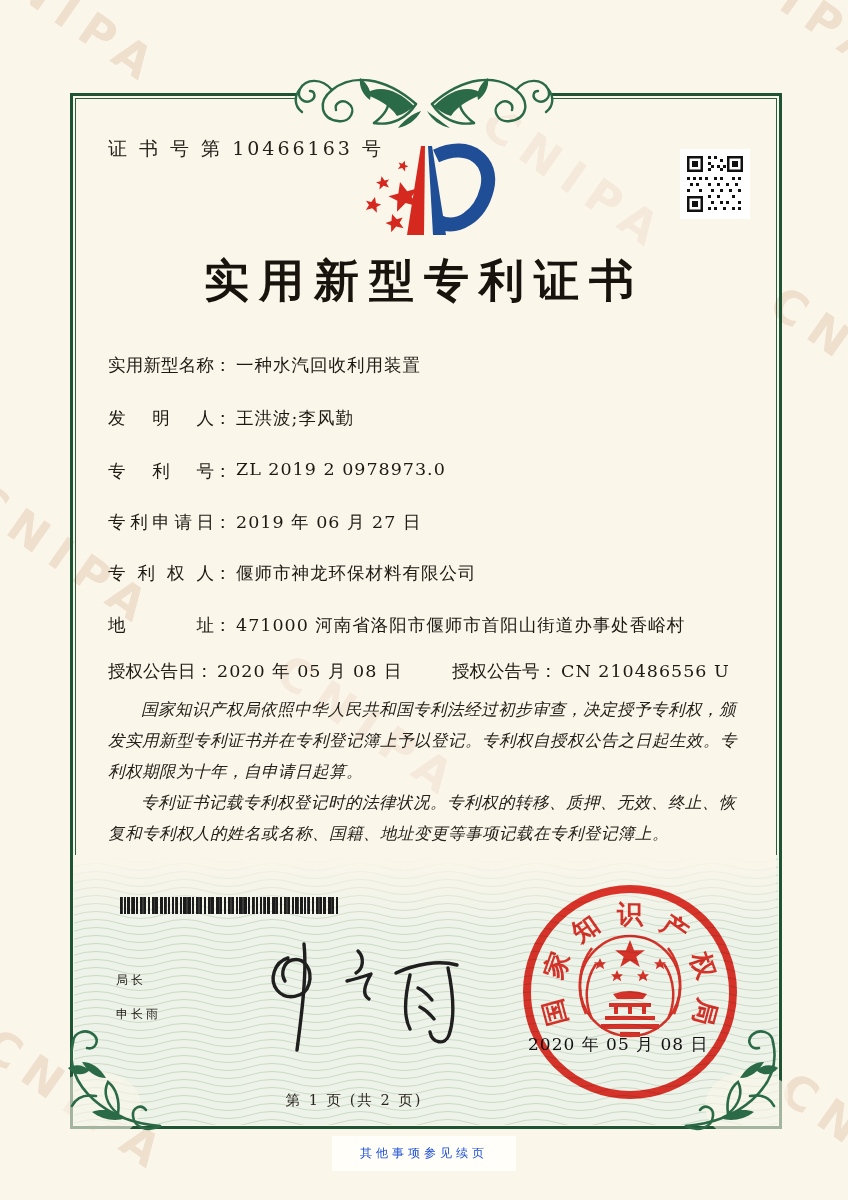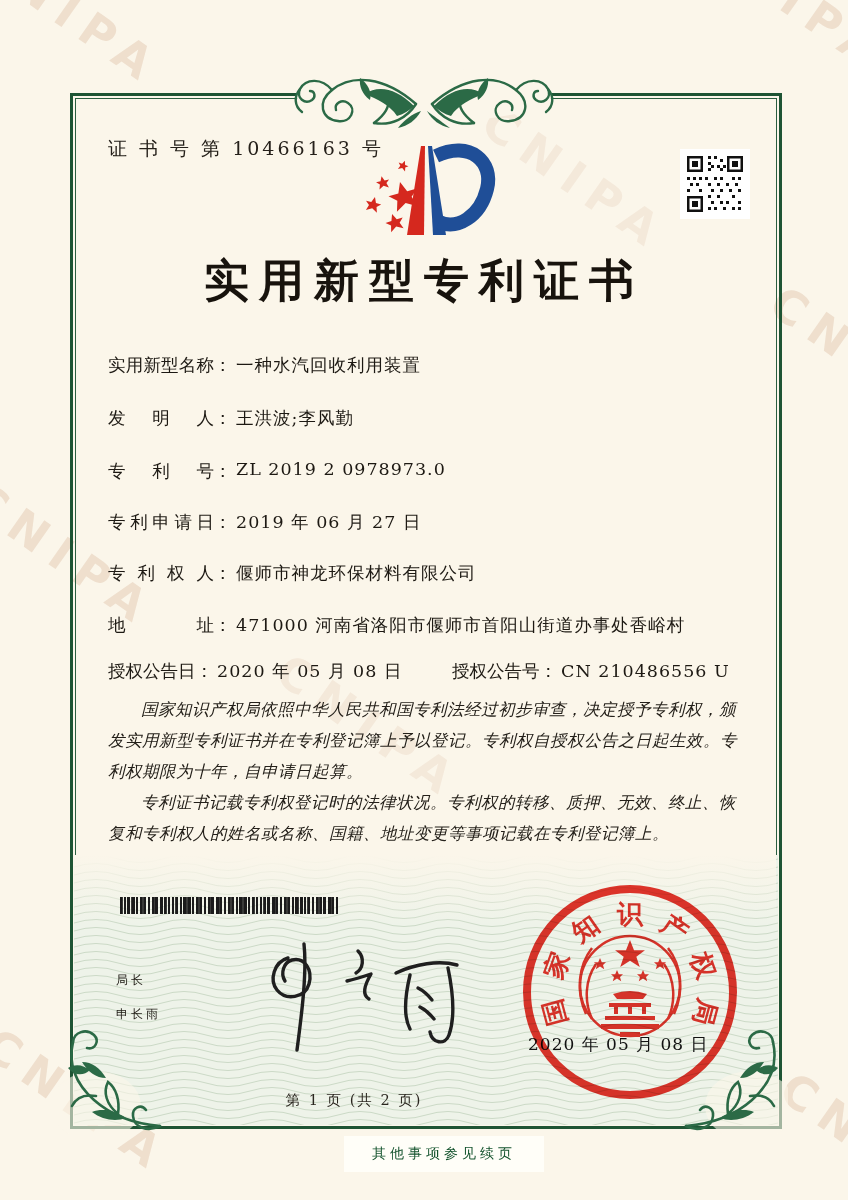--- a/index.html
+++ b/index.html
@@ -72,21 +72,21 @@
   .seal-date{
     position:absolute;left:528px;top:1033px;z-index:5;
     font-size:17px;letter-spacing:1px;color:#121212;white-space:nowrap;
   }
   .page-info{
     position:absolute;left:0;top:1091px;width:708px;text-align:center;z-index:4;
     font-size:14.5px;letter-spacing:2px;color:#2a261f;
   }
   .continuation{
     position:absolute;left:50%;transform:translateX(-50%);top:1136px;z-index:4;
-    background:#fffef8;padding:9px 28px;font-size:14px;letter-spacing:4px;color:#14532d;margin-left:20px;
+    background:#fffef8;padding:9px 28px;font-size:12px;letter-spacing:4px;color:#1d4ed8;
   }
 </style>
 </head>
 <body>
 
 <div class="wm" style="left:-38px;top:-14px;">CNIPA</div>
 <div class="wm" style="left:688px;top:-26px;">CNIPA</div>
 <div class="wm" style="left:756px;top:332px;">CNIPA</div>
 <div class="wm" style="left:-44px;top:528px;">CNIPA</div>
 <div class="wm" style="left:-30px;top:1074px;">CNIPA</div>

